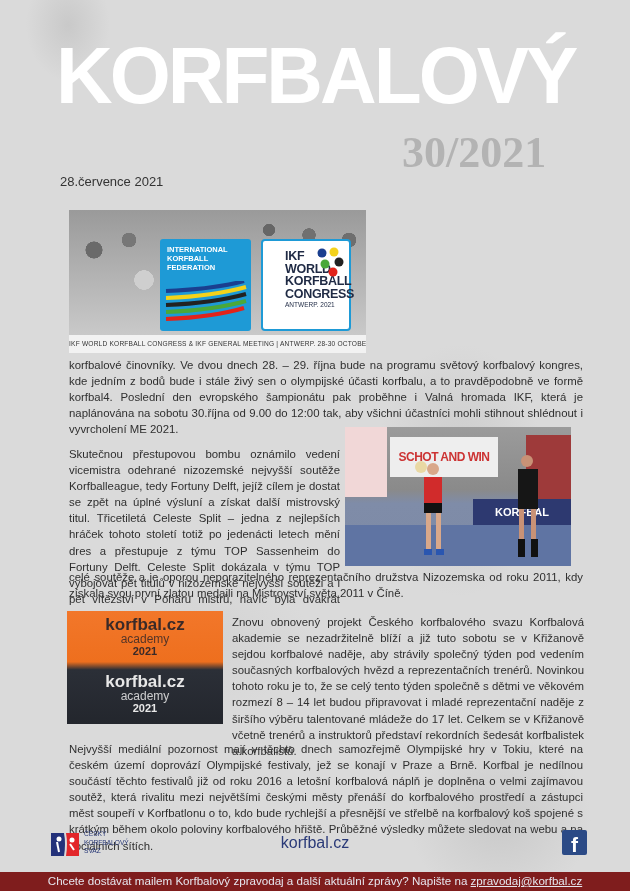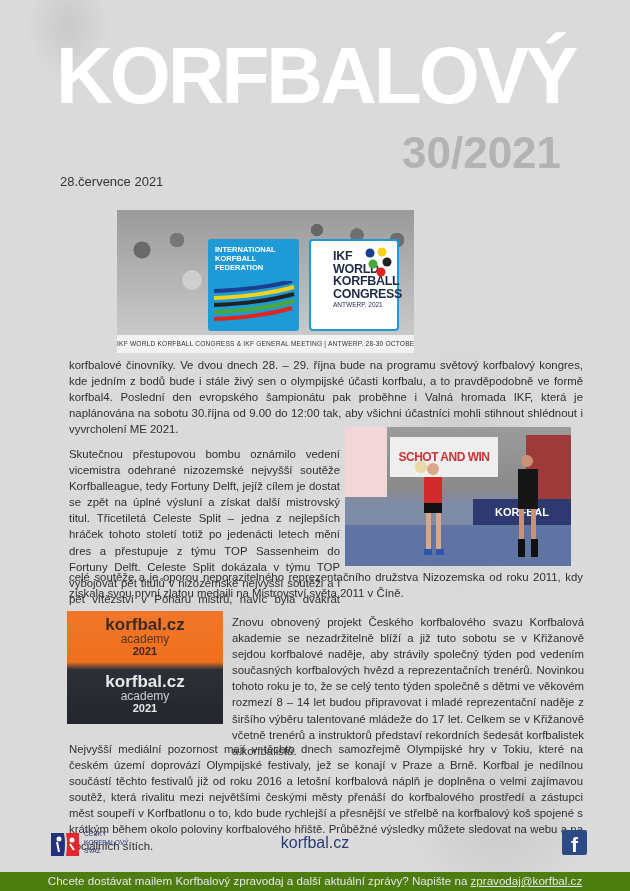--- a/index.html
+++ b/index.html
@@ -30,41 +30,40 @@
     transform: scaleX(0.98); transform-origin: left;
   }
   .title-sub {
     position: absolute; left: 56px; top: 112px;
     font-family: "Liberation Sans", sans-serif;
     font-weight: normal; font-size: 56px; line-height: 60px;
     color: #ffffff; letter-spacing: -2px;
   }
   .issue {
     position: absolute; left: 402px; top: 128px;
-    font-family: Liberation Sans, sans-serif;
+    font-family: Liberation Serif, serif;
     font-weight: bold; font-size: 44px; line-height: 50px;
     color: #b3b3b3;
   }
   .date {
     position: absolute; left: 60px; top: 174px;
     font-size: 13px; color: #333;
   }
 
   .txt {
     font-family: "Liberation Sans", sans-serif;
     font-size: 11.4px; line-height: 16.1px; color: #2f2f2f;
     text-align: justify;
   }
 
   
   .img-ikf {
     position: absolute; left: 69px; top: 210px; width: 297px; height: 143px;
     background: linear-gradient(90deg, #8d8d8d 0%, #a9a9a9 30%, #9e9e9e 60%, #b6b6b6 100%);
     overflow: hidden;
-    margin-left: 48px;
   }
   .img-ikf .crowd {
     position: absolute; inset: 0 0 18px 0;
     background:
       radial-gradient(circle 14px at 25px 40px, #6a6a6a 60%, transparent 62%),
       radial-gradient(circle 12px at 60px 30px, #777 60%, transparent 62%),
       radial-gradient(circle 16px at 75px 70px, #cfcfcf 60%, transparent 62%),
       radial-gradient(circle 10px at 200px 20px, #666 60%, transparent 62%),
       radial-gradient(circle 11px at 240px 25px, #707070 60%, transparent 62%),
       radial-gradient(circle 12px at 280px 30px, #6e6e6e 60%, transparent 62%),
@@ -143,21 +142,21 @@
     position: absolute; left: 0; width: 630px; top: 834px; text-align: center;
     font-size: 16px; color: #2a3a78;
   }
   .fb {
     position: absolute; left: 562px; top: 830px; width: 25px; height: 25px;
     background: #2b4a86; border-radius: 2px; color: #fff; font-weight: bold;
     font-size: 21px; line-height: 29px; text-align: center;
   }
   .footer-bar {
     position: absolute; left: 0; top: 872px; width: 630px; height: 19px;
-    background: #4d7c0f; color: #e6e6ee; font-size: 11.6px; line-height: 18px;
+    background: #7f1d1d; color: #e6e6ee; font-size: 11.6px; line-height: 18px;
     text-align: center; white-space: nowrap;
   }
   .footer-bar a { color: #e6e6ee; text-decoration: underline; }
 </style>
 </head>
 <body>
 
 <div class="bg-shade"></div>
 
 <div class="page">

